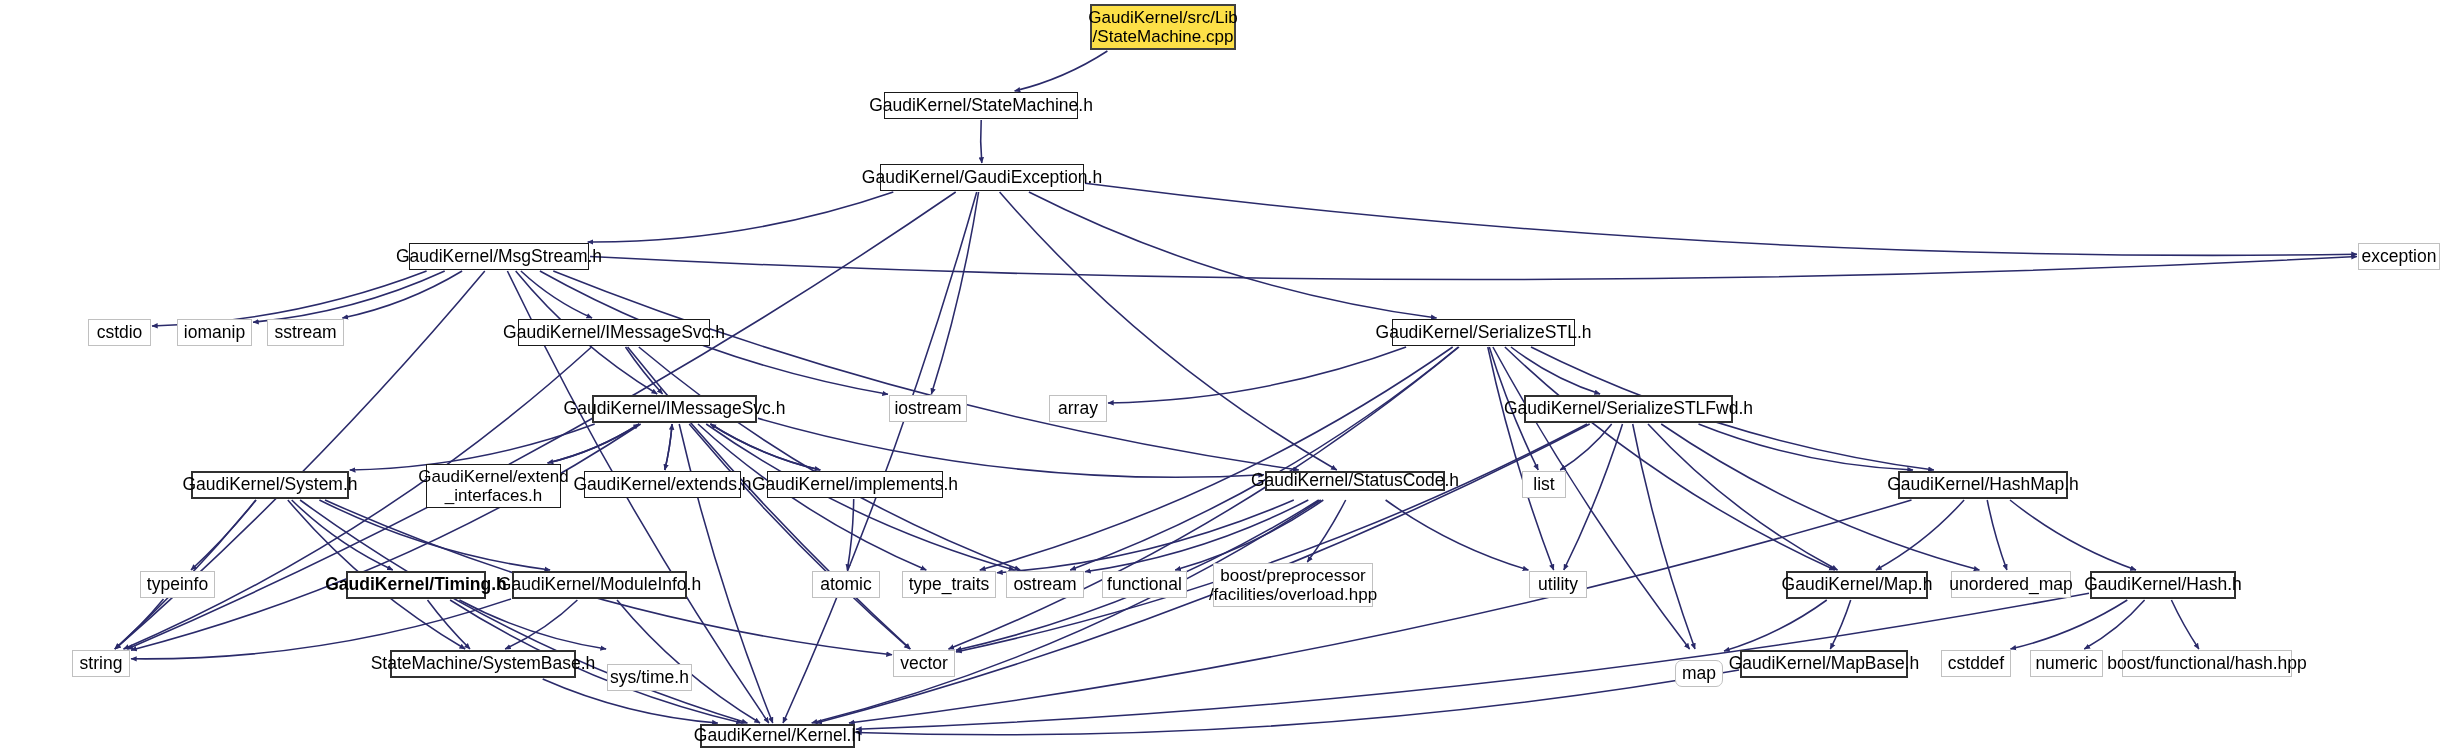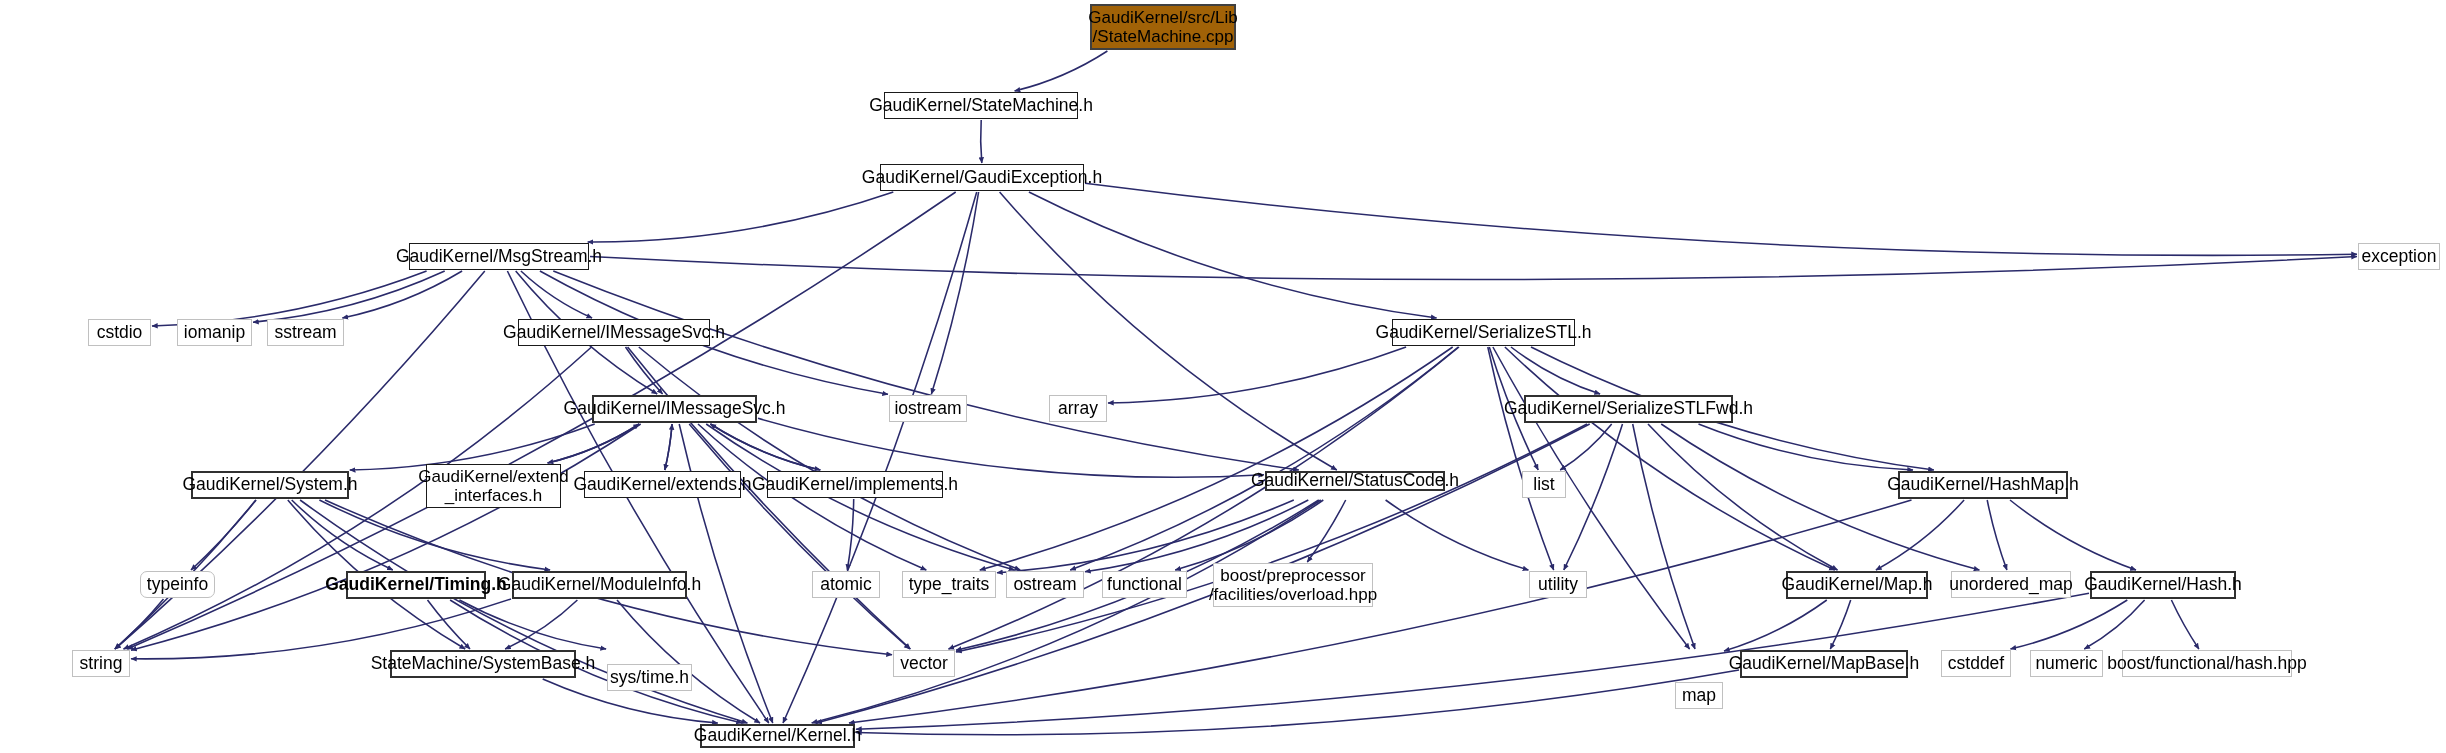--- a/index.html
+++ b/index.html
@@ -4,21 +4,21 @@
 <style>
   html,body{margin:0;padding:0;background:#ffffff;}
   #canvas{position:relative;width:2446px;height:753px;background:#ffffff;
           font-family:"Liberation Sans","DejaVu Sans",sans-serif;overflow:hidden;}
   svg#edges{position:absolute;left:0;top:0;width:2446px;height:753px;}
   .node{position:absolute;box-sizing:border-box;display:flex;align-items:center;
         justify-content:center;text-align:center;line-height:1.12;
         font-size:17.5px;color:#000000;background:#ffffff;white-space:pre;}
   .node.sys{border:1.6px solid #c0c0c0;}
   .node.hdr{border:1.9px solid #1a1a1a;}
-  .node.root{border:2.4px solid #404040;background:#a16207;}
+  .node.root{border:2.4px solid #404040;background:#fde047;}
   .node.thick{border:2.6px solid #303030;}
 </style>
 </head>
 <body>
 
 <div id="canvas">
   <svg id="edges" viewBox="0 0 2446 753" xmlns="http://www.w3.org/2000/svg">
       <defs>
         <marker id="arrow" viewBox="0 0 10 10" refX="9.2" refY="5" markerWidth="6.2" markerHeight="6.2" orient="auto-start-reverse" markerUnits="userSpaceOnUse">
           <path d="M0,0.6 L10,5 L0,9.4 z" fill="#2a2a6a"></path>
@@ -130,37 +130,37 @@
       <div class="node sys" style="left: 1049px; top: 395px; width: 58px; height: 27px;">array</div>
       <div class="node thick" style="left: 1524px; top: 395px; width: 209px; height: 28px;">GaudiKernel/SerializeSTLFwd.h</div>
       <div class="node thick" style="left: 191px; top: 471px; width: 158px; height: 28px;">GaudiKernel/System.h</div>
       <div class="node hdr" style="left: 426px; top: 464px; width: 135px; height: 44px; font-size: 17px;">GaudiKernel/extend
 _interfaces.h</div>
       <div class="node hdr" style="left: 584px; top: 471px; width: 157px; height: 27px;">GaudiKernel/extends.h</div>
       <div class="node hdr" style="left: 767px; top: 471px; width: 176px; height: 27px; text-align: right;">GaudiKernel/implements.h</div>
       <div class="node thick" style="left: 1265px; top: 471px; width: 180px; height: 20px;">GaudiKernel/StatusCode.h</div>
       <div class="node sys" style="left: 1522px; top: 471px; width: 44px; height: 27px;">list</div>
       <div class="node thick" style="left: 1898px; top: 471px; width: 170px; height: 28px;">GaudiKernel/HashMap.h</div>
-      <div class="node sys" style="left: 140px; top: 571px; width: 75px; height: 27px; border-radius: 7px;">typeinfo</div>
+      <div class="node sys" style="left: 140px; top: 571px; width: 75px; height: 27px;">typeinfo</div>
       <div class="node thick" style="left: 346px; top: 571px; width: 140px; height: 28px; font-weight: bold;">GaudiKernel/Timing.h</div>
       <div class="node thick" style="left: 512px; top: 571px; width: 175px; height: 28px;">GaudiKernel/ModuleInfo.h</div>
       <div class="node sys" style="left: 812px; top: 571px; width: 68px; height: 27px;">atomic</div>
       <div class="node sys" style="left: 902px; top: 571px; width: 94px; height: 27px;">type_traits</div>
       <div class="node sys" style="left: 1006px; top: 571px; width: 78px; height: 27px;">ostream</div>
       <div class="node sys" style="left: 1102px; top: 571px; width: 85px; height: 27px;">functional</div>
       <div class="node sys" style="left: 1213px; top: 563px; width: 160px; height: 44px; font-size: 17px;">boost/preprocessor
 /facilities/overload.hpp</div>
       <div class="node sys" style="left: 1529px; top: 571px; width: 58px; height: 27px;">utility</div>
       <div class="node thick" style="left: 1786px; top: 571px; width: 142px; height: 28px;">GaudiKernel/Map.h</div>
       <div class="node sys" style="left: 1951px; top: 571px; width: 120px; height: 27px;">unordered_map</div>
       <div class="node thick" style="left: 2090px; top: 571px; width: 146px; height: 28px;">GaudiKernel/Hash.h</div>
       <div class="node sys" style="left: 72px; top: 650px; width: 58px; height: 27px;">string</div>
       <div class="node thick" style="left: 390px; top: 650px; width: 186px; height: 28px;">StateMachine/SystemBase.h</div>
       <div class="node sys" style="left: 607px; top: 664px; width: 85px; height: 27px;">sys/time.h</div>
       <div class="node sys" style="left: 893px; top: 650px; width: 62px; height: 27px;">vector</div>
-      <div class="node sys" style="left: 1675px; top: 682px; width: 48px; height: 27px;">map</div>
+      <div class="node sys" style="left: 1675px; top: 660px; width: 48px; height: 27px; border-radius: 7px;">map</div>
       <div class="node thick" style="left: 1740px; top: 650px; width: 168px; height: 28px;">GaudiKernel/MapBase.h</div>
       <div class="node sys" style="left: 1941px; top: 650px; width: 70px; height: 27px;">cstddef</div>
       <div class="node sys" style="left: 2030px; top: 650px; width: 73px; height: 27px;">numeric</div>
       <div class="node sys" style="left: 2122px; top: 650px; width: 170px; height: 27px;">boost/functional/hash.hpp</div>
       <div class="node thick" style="left: 700px; top: 724px; width: 155px; height: 24px;">GaudiKernel/Kernel.h</div>
     </div>
 </div>
 
 </body></html>

